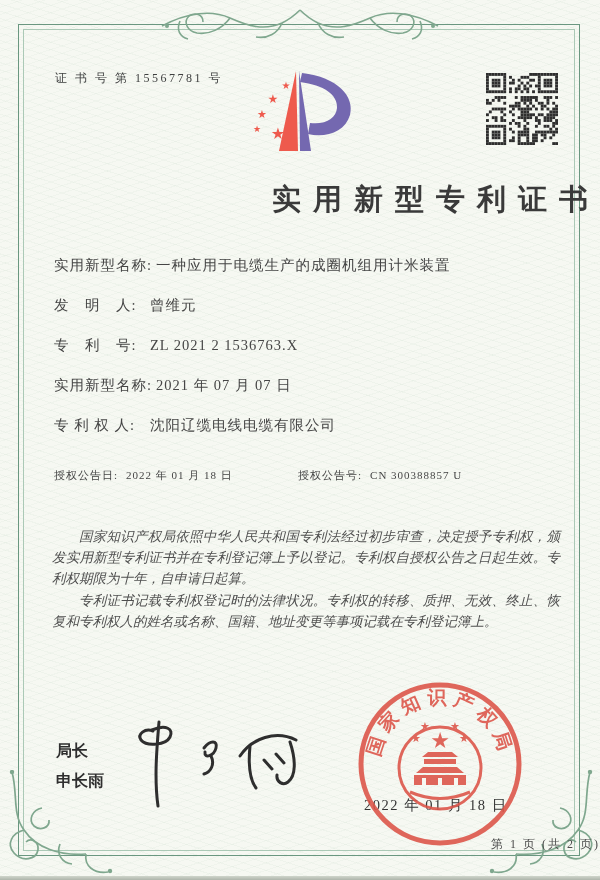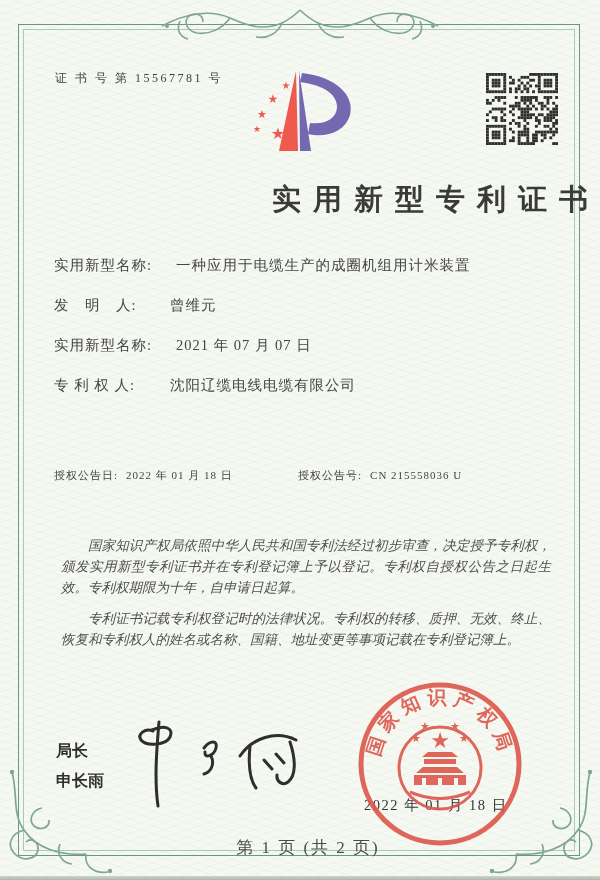--- a/index.html
+++ b/index.html
@@ -18,38 +18,38 @@
       border:1px solid #abc9b6;}
   .flourish{position:absolute;pointer-events:none;}
   .cert-no{position:absolute;left:55px;top:70px;font-size:12px;letter-spacing:2.5px;color:#3f4040;}
   .logo{position:absolute;left:238px;top:63px;}
   .qr{position:absolute;left:486px;top:73px;}
   .title{position:absolute;left:0;right:0;top:180px;text-align:right;
       font-size:29px;font-weight:bold;letter-spacing:12px;color:#3a3a3a;}
   .fields{position:absolute;left:54px;top:256px;width:500px;}
   .frow{height:40px;font-size:14.5px;color:#454545;white-space:nowrap;}
   .flabel{display:inline-block;min-width:92px;letter-spacing:1px;font-family:Liberation Serif, serif;}
-  .fvalue{margin-left:24px;letter-spacing:1px;}
+  .fvalue{margin-left:4px;letter-spacing:1px;}
   .grant-row{position:absolute;left:54px;top:468px;width:500px;font-size:11px;color:#454545;white-space:nowrap;}
   .grant-row .g2{position:absolute;left:244px;top:0;}
   .grant-row .glabel{letter-spacing:1px;}
   .grant-row .gvalue{margin-left:8px;letter-spacing:1px;}
   .paras{position:absolute;left:52px;top:526px;width:508px;
       font-size:13.5px;line-height:21.2px;color:#4f4f4f;font-style:italic;
       text-align:justify;}
-  .paras p{margin:9px;text-indent:2em;font-style:italic;}
+  .paras p{margin:0;text-indent:2em;font-style:italic;}
   .sig-block{position:absolute;left:56px;top:736px;
       font-family:"Liberation Sans","DejaVu Sans",sans-serif;
       font-size:16px;font-weight:600;color:#2f2f2f;line-height:30px;}
   .sig-hand{position:absolute;left:112px;top:716px;}
   .seal{position:absolute;left:352px;top:676px;opacity:.88;z-index:3;}
   .seal-date{position:absolute;left:364px;top:796px;font-size:14.5px;letter-spacing:1.5px;
       color:#343434;z-index:2;}
-  .footer{position:absolute;left:16px;right:0;top:836px;text-align:center;
-      font-size:17px;letter-spacing:2px;color:#4c4c4c;}
+  .footer{position:absolute;left:16px;right:0;top:836px;text-align:right;
+      font-size:12px;letter-spacing:2px;color:#4c4c4c;}
 </style>
 </head>
 <body>
 
 <div class="page">
 
   <div class="frame-outer"></div>
   <div class="frame-inner"></div>
 
   <svg class="flourish" style="left:158px;top:4px;" width="284" height="42" viewBox="0 0 284 42">
@@ -412,33 +412,36 @@
   <div class="title">实用新型专利证书</div>
 
   <div class="fields">
     <div class="frow">
       <span class="flabel">实用新型名称:</span><span class="fvalue">一种应用于电缆生产的成圈机组用计米装置</span>
     </div>
     <div class="frow">
       <span class="flabel">发　明　人:</span><span class="fvalue">曾维元</span>
     </div>
     <div class="frow">
+      <span class="flabel">专　利　号:</span><span class="fvalue">ZL 2021 2 1536763.X</span>
+    </div>
+    <div class="frow">
       <span class="flabel">实用新型名称:</span><span class="fvalue">2021 年 07 月 07 日</span>
     </div>
     <div class="frow">
       <span class="flabel">专 利 权 人:</span><span class="fvalue">沈阳辽缆电线电缆有限公司</span>
     </div>
   </div>
 
   <div class="grant-row">
     <span class="g1">
       <span class="glabel">授权公告日:</span><span class="gvalue">2022 年 01 月 18 日</span>
     </span>
     <span class="g2">
-      <span class="glabel">授权公告号:</span><span class="gvalue">CN 215558036 U</span>
+      <span class="glabel">授权公告号:</span><span class="gvalue">CN 300388857 U</span>
     </span>
   </div>
 
   <div class="paras">
     <p>国家知识产权局依照中华人民共和国专利法经过初步审查，决定授予专利权，颁发实用新型专利证书并在专利登记簿上予以登记。专利权自授权公告之日起生效。专利权期限为十年，自申请日起算。</p>
     <p>专利证书记载专利权登记时的法律状况。专利权的转移、质押、无效、终止、恢复和专利权人的姓名或名称、国籍、地址变更等事项记载在专利登记簿上。</p>
   </div>
 
   <div class="sig-block">
     <div>局长</div>

